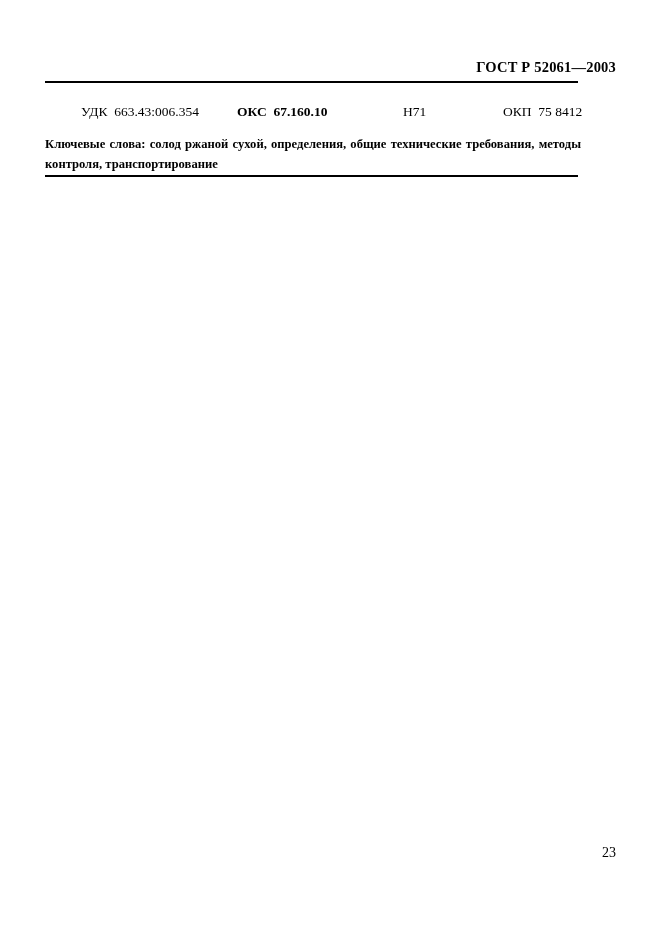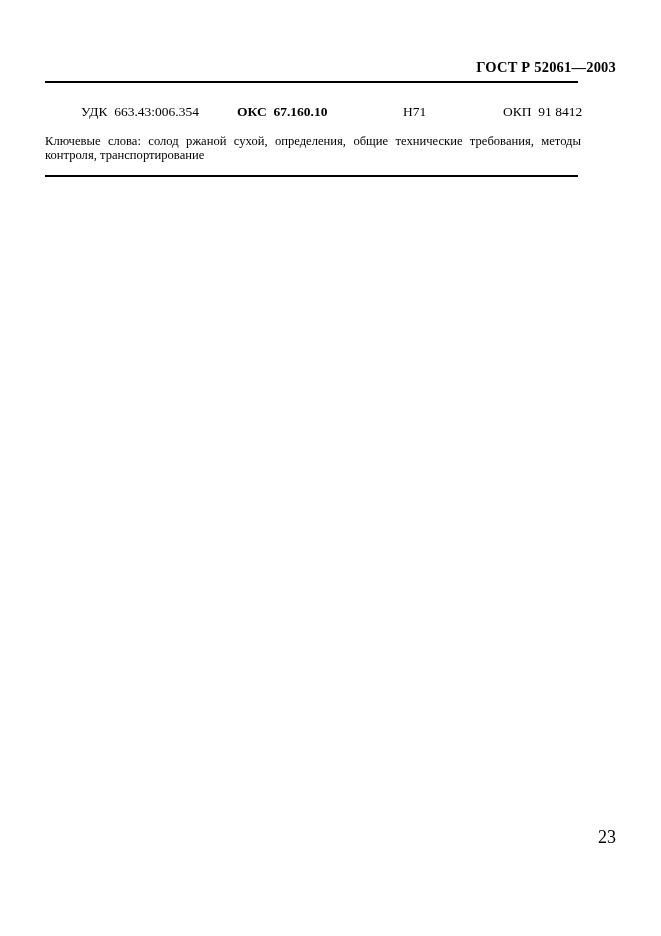--- a/index.html
+++ b/index.html
@@ -61,47 +61,48 @@
   .code-udk { left: 0px; margin-left: 36px; }
   .code-oks { left: 192px; font-weight: bold; }
   .code-h71 { left: 358px; }
   .code-okp { left: 458px; }
   .keywords {
     position: absolute;
     left: 45px;
     top: 134px;
     width: 536px;
     font-size: 12.6px;
-    line-height: 14px;
+    line-height: 20px;
     text-align: justify;
+    font-weight: bold;
   }
   .keywords .kw-label {
     
   }
   .page-number {
     position: absolute;
     right: 45px;
-    top: 827px;
-    font-size: 18px;
+    top: 845px;
+    font-size: 14px;
   }
 </style>
 </head>
 <body>
 
 <div class="page">
 
   <div class="header-title">ГОСТ Р 52061—2003</div>
 
   <div class="rule rule-top"></div>
 
   <div class="codes-row">
     <span class="code code-udk"><span>УДК</span>&nbsp; <span>663.43:006.354</span></span>
     <span class="code code-oks"><span>ОКС</span>&nbsp; <span>67.160.10</span></span>
     <span class="code code-h71"><span>Н71</span></span>
-    <span class="code code-okp"><span>ОКП</span>&nbsp; <span>91 8412</span></span>
+    <span class="code code-okp"><span>ОКП</span>&nbsp; <span>75 8412</span></span>
   </div>
 
   <div class="keywords"><span class="kw-label">Ключевые слова:</span><span> солод ржаной сухой, определения, общие технические требования, методы контроля, транспортирование</span></div>
 
   <div class="rule rule-bottom"></div>
 
   <div class="page-number">23</div>
 
 </div>
 

